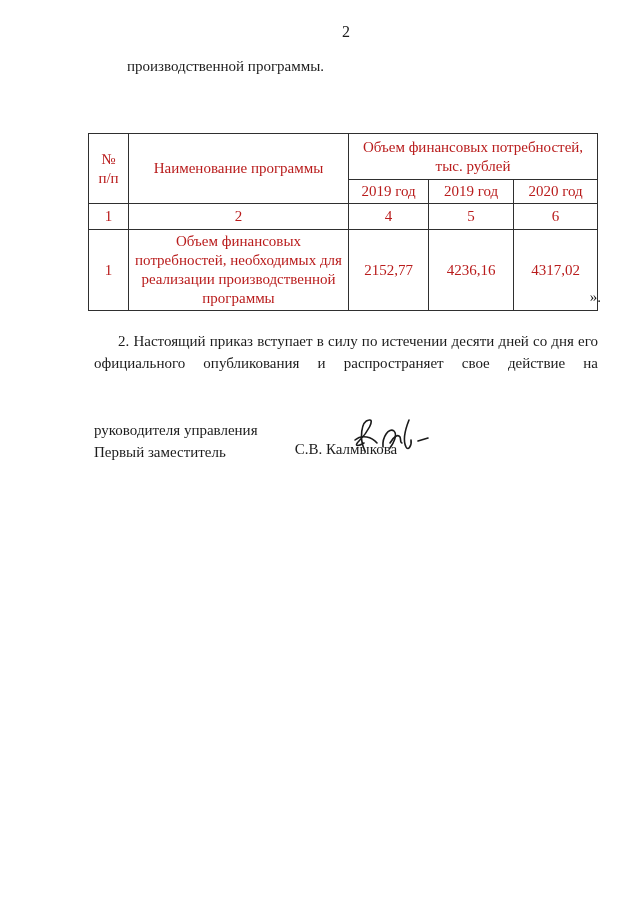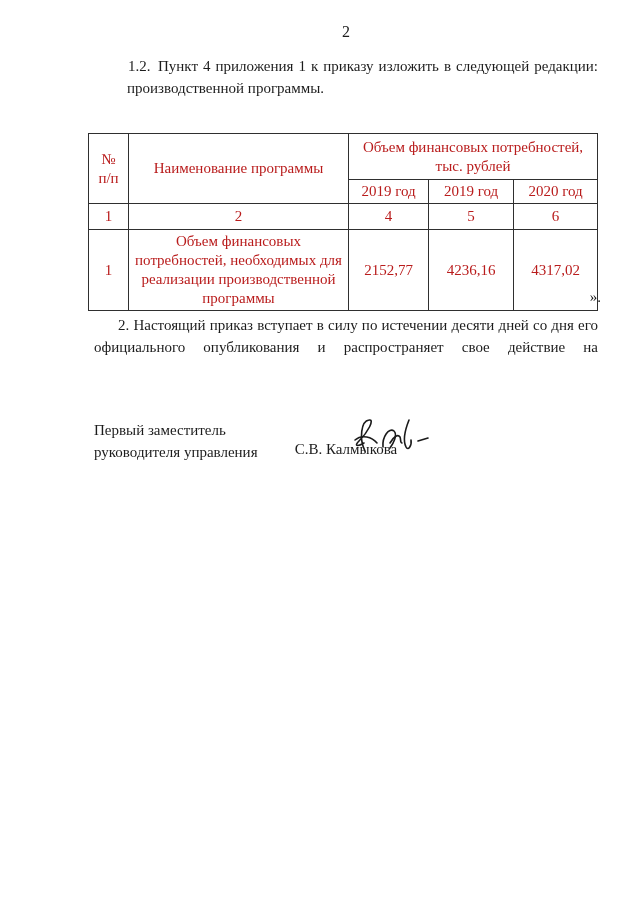--- a/index.html
+++ b/index.html
@@ -38,21 +38,21 @@
     white-space: normal;
   }
   .para .lastline {
     text-align: left;
     margin-left: 33px;
   }
   .indent-34 { text-indent: 34px; }
   .indent-24 { text-indent: 24px; }
 
   #amendment-para { top: 55px; }
-  #effective-para { top: 314px; }
+  #effective-para { top: 330px; }
 
   table.fin-table {
     position: absolute;
     left: 88px;
     top: 133px;
     width: 509px;
     border-collapse: collapse;
     table-layout: fixed;
     font-size: 15px;
     color: #b91c1c;
@@ -107,21 +107,20 @@
   }
 </style>
 </head>
 <body>
 
 <div class="page">
 
   <div class="page-number">2</div>
 
   <div class="para" id="amendment-para">
-    <div class="jline indent-34">1.2. Пункт 4 приложения 1 к приказу изложить в следующей редакции:</div>
     <div class="lastline">производственной программы.</div>
   </div>
 
   <table class="fin-table">
     <colgroup>
       <col style="width:40px">
       <col style="width:220px">
       <col style="width:80px">
       <col style="width:85px">
       <col style="width:84px">
@@ -155,22 +154,22 @@
   </table>
 
   <div class="closing-quote">».</div>
 
   <div class="para" id="effective-para">
     <div class="jline indent-24">2. Настоящий приказ вступает в силу  по истечении десяти дней со дня его</div>
     <div class="jline">официального опубликования и распространяет свое действие на</div>
   </div>
 
   <div class="sig-position">
+    <div>руководителя управления</div>
     <div>Первый заместитель</div>
-    <div>руководителя управления</div>
   </div>
 
   <svg class="sig-scribble" viewBox="0 0 86 48" fill="none" stroke="#1a1a1a" stroke-width="1.6" stroke-linecap="round" stroke-linejoin="round">
     <path d="M17 38 C11 26 13 8 21 7 C27 6 20 19 11 28 C6 33 9 34 16 30"></path>
     <path d="M7 27 C14 21 24 24 29 30"></path>
     <path d="M35 34 C34 24 41 14 46 18 C50 22 45 31 42 35"></path>
     <path d="M42 30 C46 23 50 21 52 24 C53 26 52 30 54 30"></path>
     <path d="M61 7 C57 17 55 28 58 34 C60 38 64 33 63 27"></path>
     <path d="M70 28 L80 25"></path>
   </svg>

